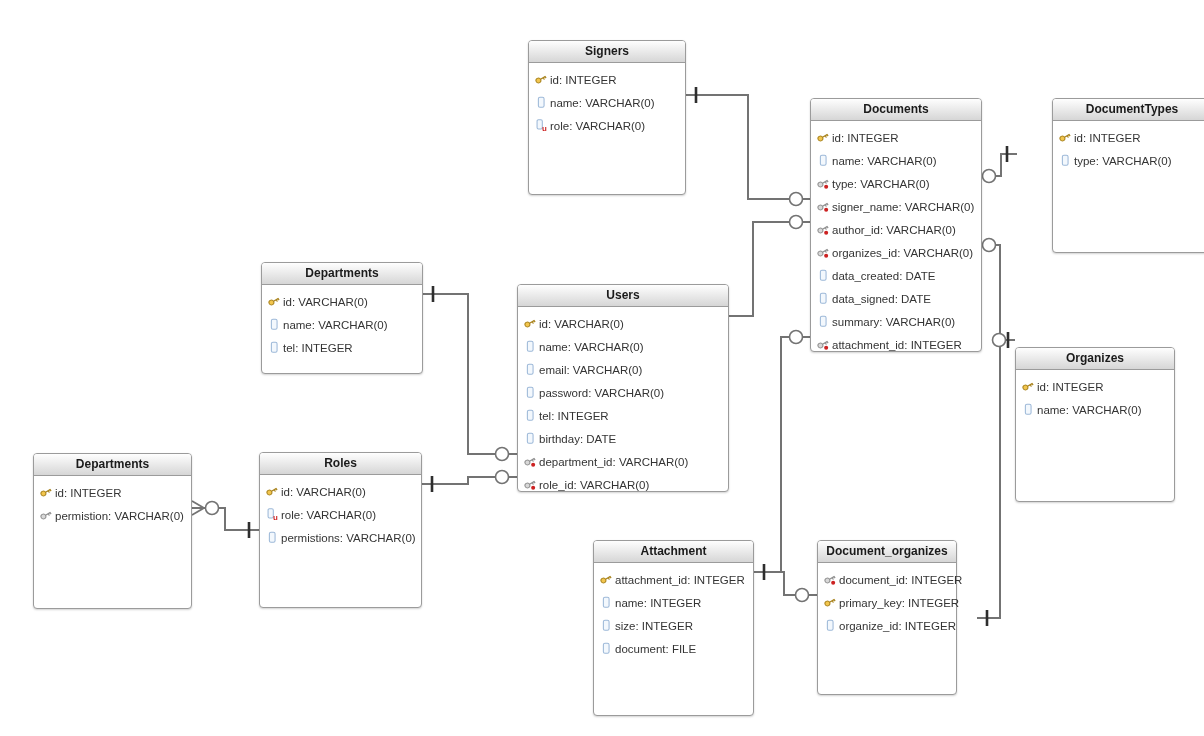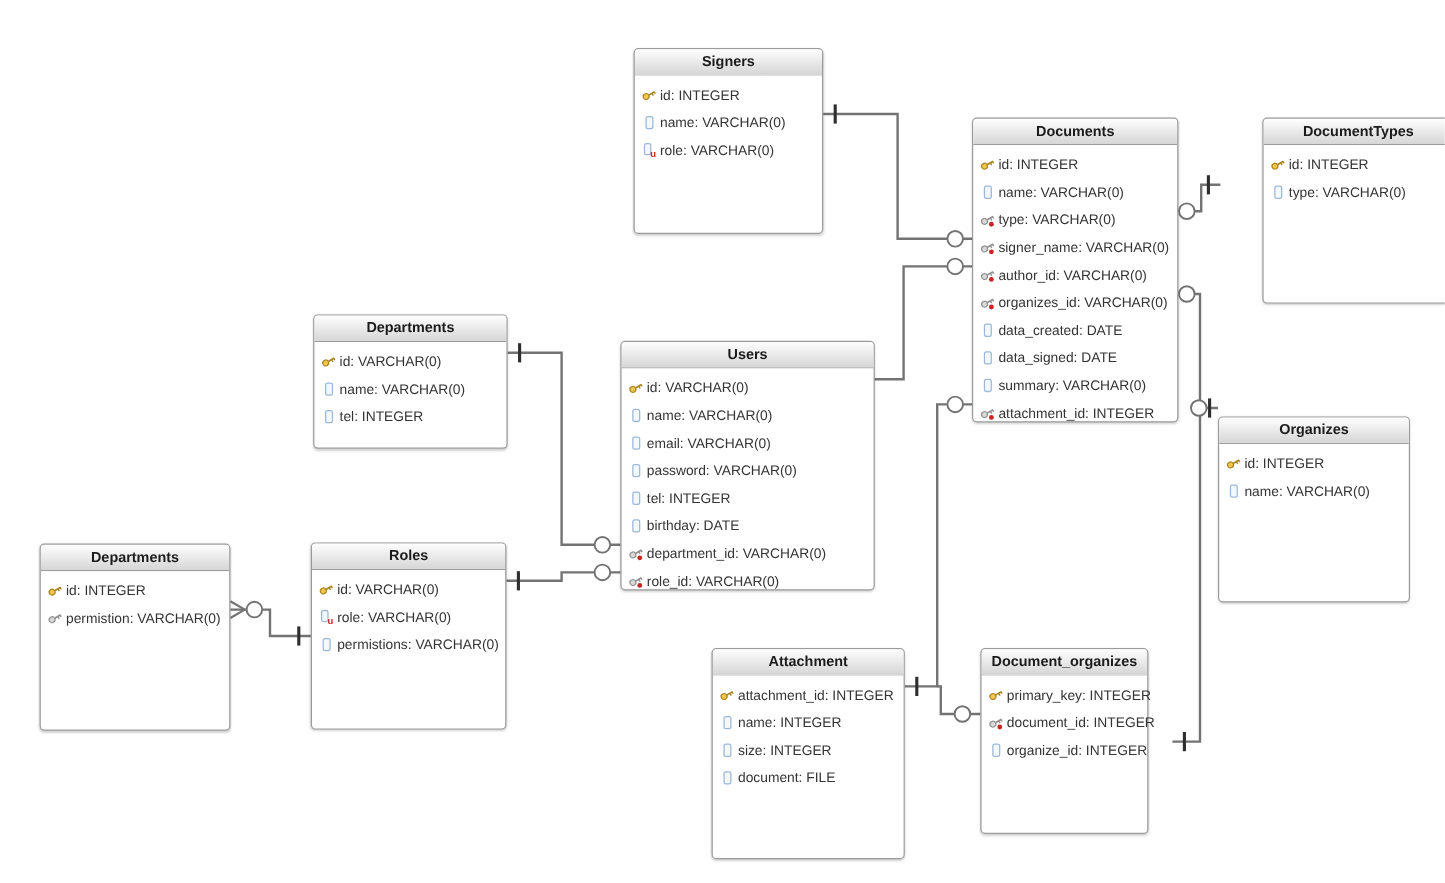--- a/index.html
+++ b/index.html
@@ -470,42 +470,42 @@
           </span>
           <span>document: FILE</span>
         </div>
       </div>
       <div class="tbl" style="left: 817px; top: 540px; width: 140px; height: 155px;">
         <div class="tbl-header">Document_organizes</div>
         <div class="tbl-row">
           <span class="ic">
             <svg width="14" height="14" viewBox="0 0 16 16">
               <g transform="rotate(-30 8 8)">
+                <circle cx="4.6" cy="8" r="2.8" fill="#d9d9d9" stroke="#8f8f8f" stroke-width="1.1"></circle>
+                <line x1="7.4" y1="8" x2="14" y2="8" stroke="#8f8f8f" stroke-width="1.6"></line>
+                <line x1="11" y1="8" x2="11" y2="10.6" stroke="#8f8f8f" stroke-width="1.3"></line>
+                <line x1="13.5" y1="8" x2="13.5" y2="10" stroke="#8f8f8f" stroke-width="1.3"></line>
+              </g>
+              <circle cx="11.6" cy="12.4" r="2.3" fill="#cc2222"></circle>
+            </svg>
+          </span>
+          <span>document_id: INTEGER</span>
+        </div>
+        <div class="tbl-row">
+          <span class="ic">
+            <svg width="14" height="14" viewBox="0 0 16 16">
+              <g transform="rotate(-30 8 8)">
                 <circle cx="4.6" cy="8" r="2.8" fill="#f3c64e" stroke="#a9831d" stroke-width="1.1"></circle>
                 <line x1="7.4" y1="8" x2="14" y2="8" stroke="#a9831d" stroke-width="1.6"></line>
                 <line x1="11" y1="8" x2="11" y2="10.6" stroke="#a9831d" stroke-width="1.3"></line>
                 <line x1="13.5" y1="8" x2="13.5" y2="10" stroke="#a9831d" stroke-width="1.3"></line>
               </g>
             </svg>
           </span>
           <span>primary_key: INTEGER</span>
-        </div>
-        <div class="tbl-row">
-          <span class="ic">
-            <svg width="14" height="14" viewBox="0 0 16 16">
-              <g transform="rotate(-30 8 8)">
-                <circle cx="4.6" cy="8" r="2.8" fill="#d9d9d9" stroke="#8f8f8f" stroke-width="1.1"></circle>
-                <line x1="7.4" y1="8" x2="14" y2="8" stroke="#8f8f8f" stroke-width="1.6"></line>
-                <line x1="11" y1="8" x2="11" y2="10.6" stroke="#8f8f8f" stroke-width="1.3"></line>
-                <line x1="13.5" y1="8" x2="13.5" y2="10" stroke="#8f8f8f" stroke-width="1.3"></line>
-              </g>
-              <circle cx="11.6" cy="12.4" r="2.3" fill="#cc2222"></circle>
-            </svg>
-          </span>
-          <span>document_id: INTEGER</span>
         </div>
         <div class="tbl-row">
           <span class="ic">
             <svg width="14" height="14" viewBox="0 0 16 16">
               <rect x="5" y="2.5" width="6.5" height="11.5" rx="1.8" fill="#f3f8fd" stroke="#9cb8d8" stroke-width="1.2"></rect>
             </svg>
           </span>
           <span>organize_id: INTEGER</span>
         </div>
       </div>

